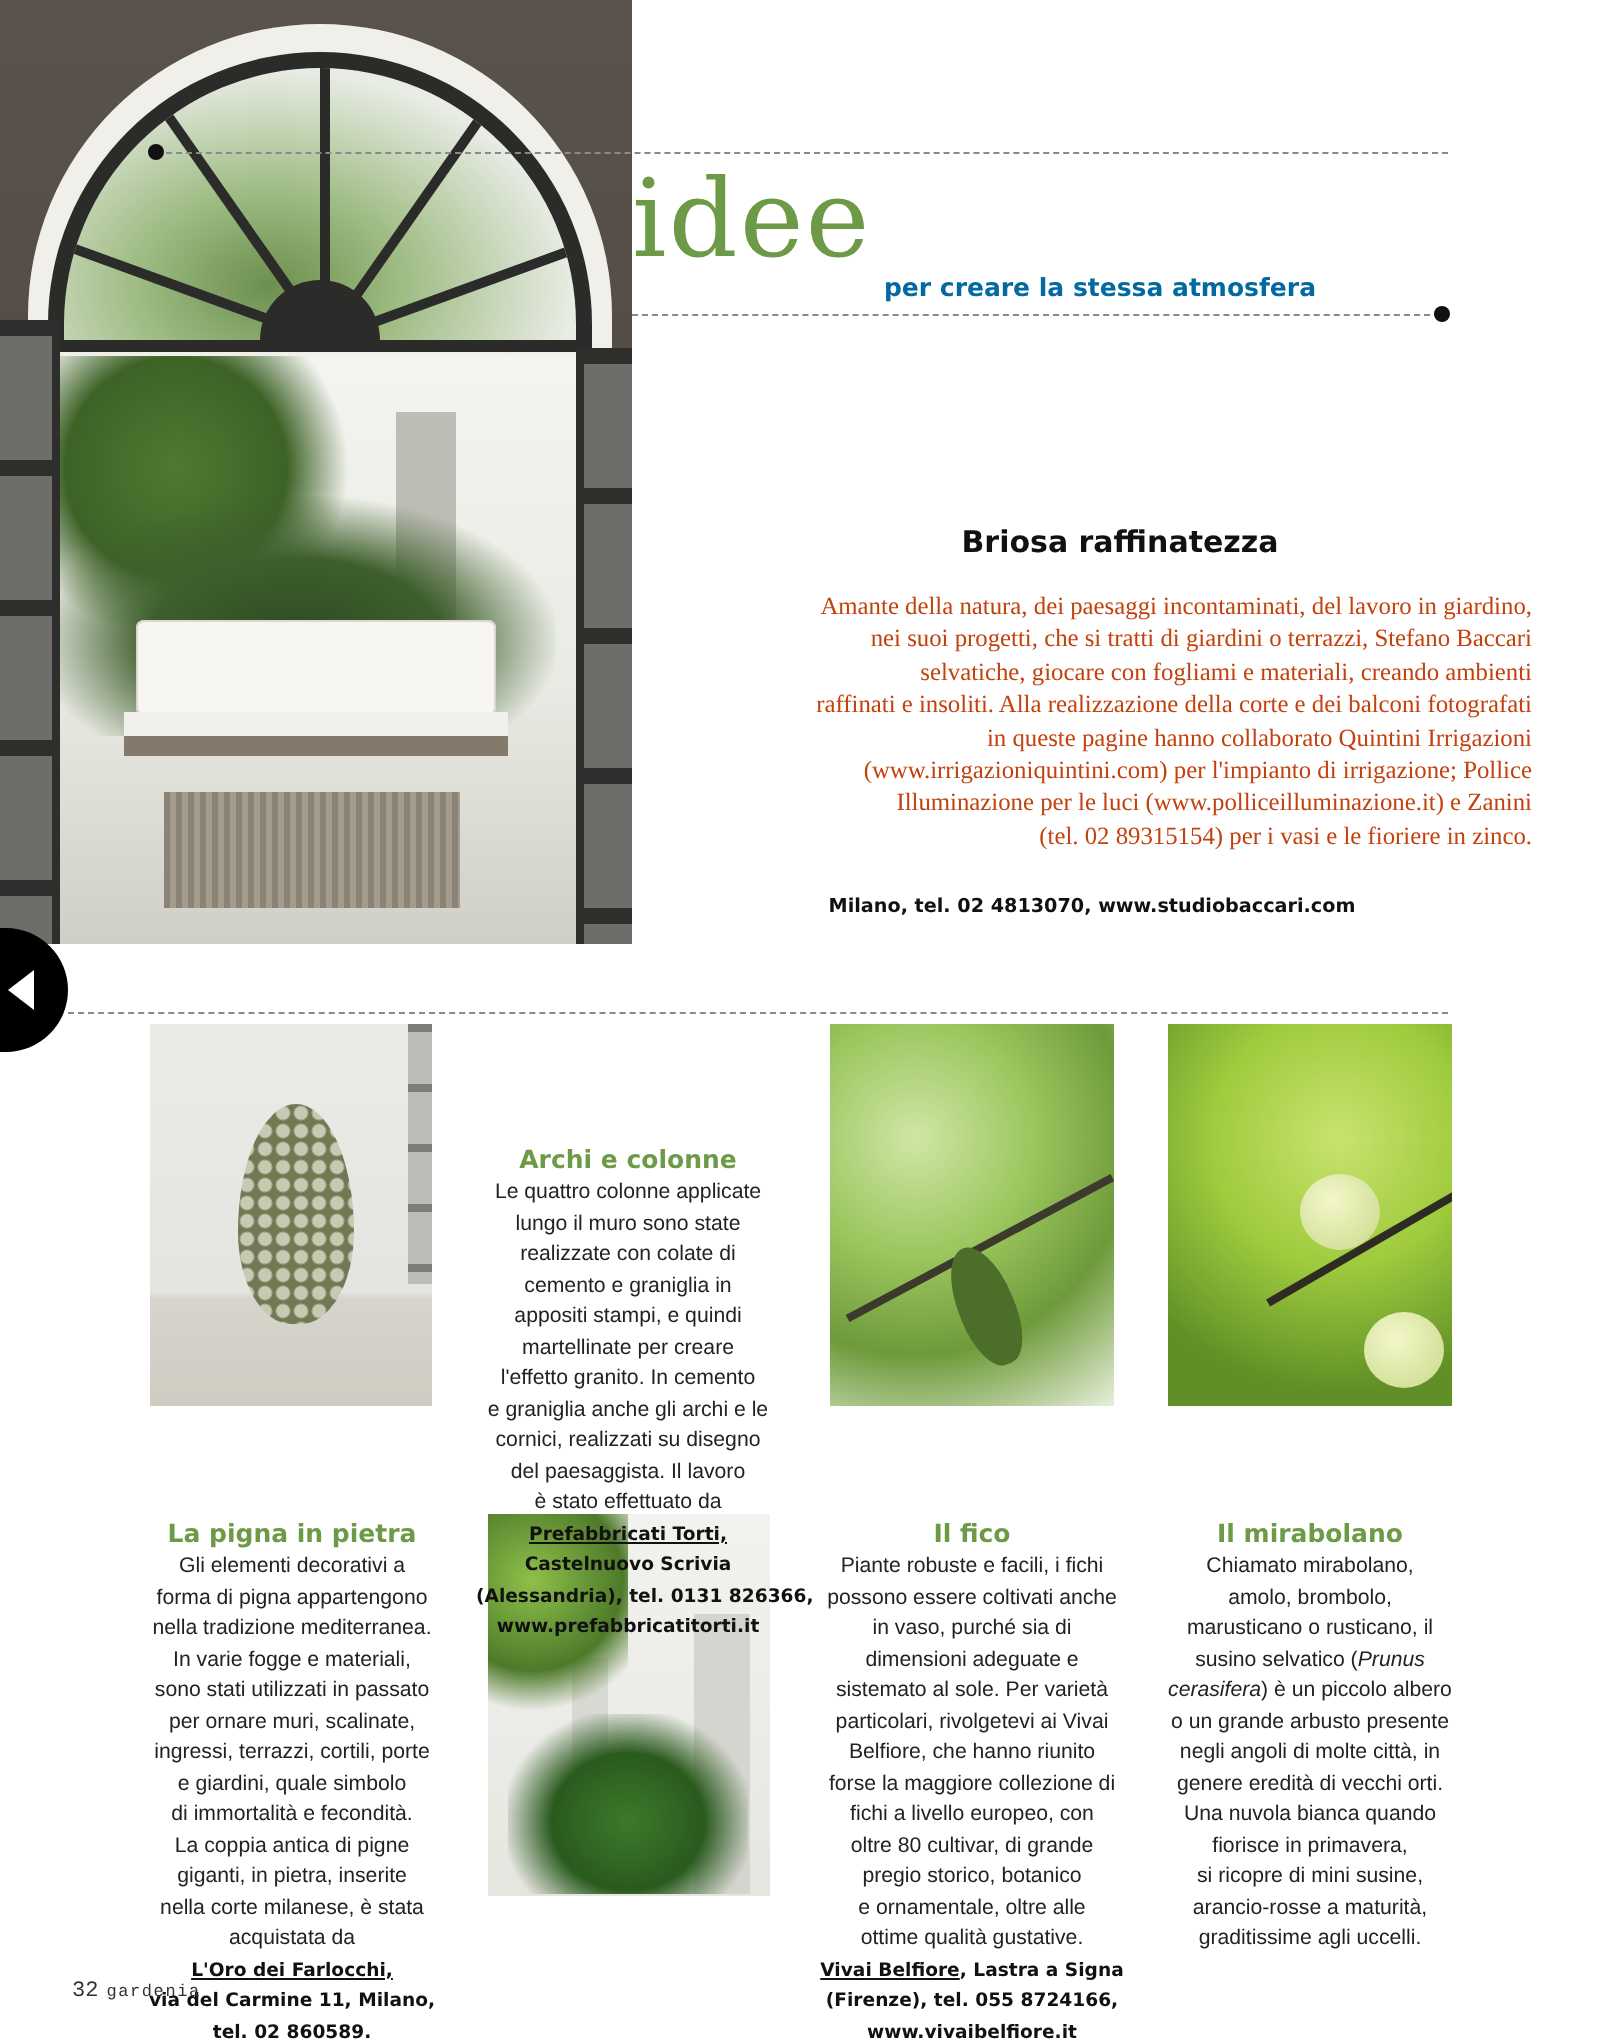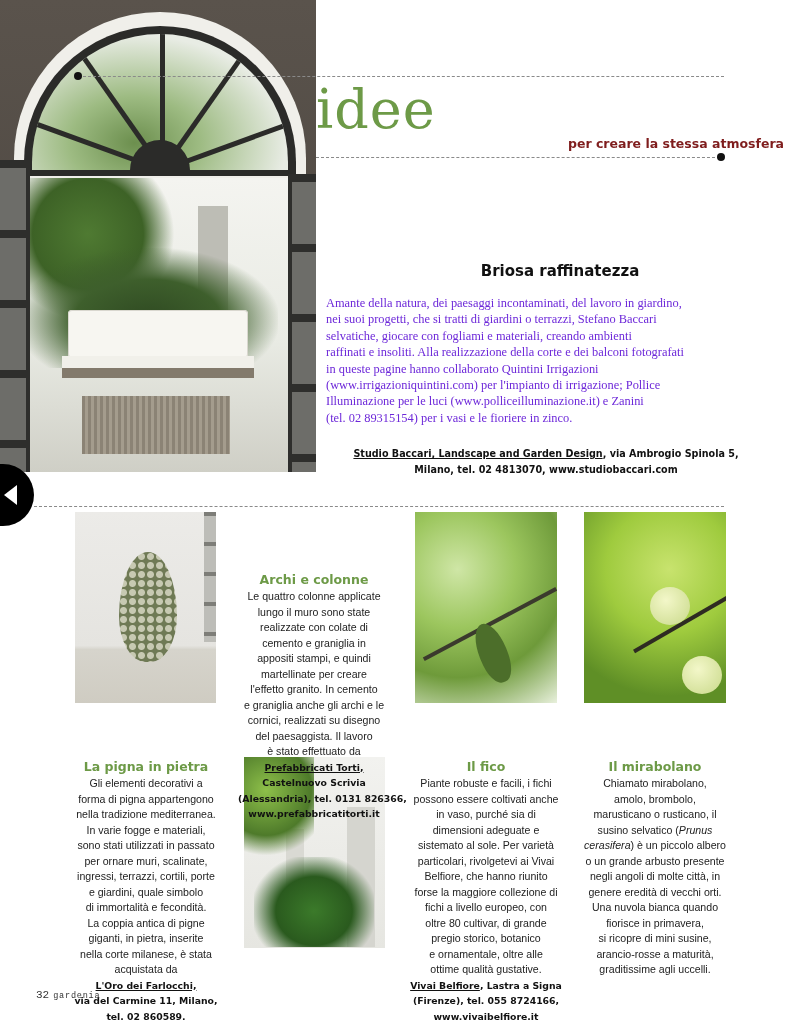--- a/index.html
+++ b/index.html
@@ -21,25 +21,25 @@
   .hero .sofa-back { position: absolute; left: 40px; top: 132px; width: 180px; height: 48px; background: #f7f6f1; border-radius: 4px; box-shadow: inset 0 0 0 1px #d9d7cf; }
   .hero .sofa-seat { position: absolute; left: 34px; top: 178px; width: 192px; height: 22px; background: #f1f0ea; border-bottom: 10px solid #837a6c; }
   .hero .table { position: absolute; left: 54px; top: 218px; width: 148px; height: 58px; background: repeating-linear-gradient(90deg,#8b8375 0 3px,#a49c8d 3px 6px); }
   .hero .door-l { position: absolute; left: 0; top: 160px; width: 30px; height: 312px; background: repeating-linear-gradient(180deg,#2e2e2c 0 8px,#6d6d69 8px 70px); border-right: 4px solid #2e2e2c; }
   .hero .door-r { position: absolute; right: 0; top: 174px; width: 28px; height: 298px; background: repeating-linear-gradient(180deg,#2e2e2c 0 8px,#6d6d69 8px 70px); border-left: 4px solid #2e2e2c; }
 
   
   .rule { position: absolute; height: 0; border-top: 1px dashed #8a8a8a; }
   .dot { position: absolute; width: 8px; height: 8px; border-radius: 50%; background: #111; }
   .idee { position: absolute; left: 316px; top: 80px; width: 468px; text-align: left; font-family: "DejaVu Serif", serif; font-size: 54px; line-height: 60px; color: #6d9a47; font-weight: normal; letter-spacing: 1px; }
-  .subtitle { position: absolute; left: 316px; top: 136px; width: 468px; text-align: right; font-family: "DejaVu Sans", sans-serif; font-size: 12.5px; font-weight: bold; color: #7f1d1d; }
+  .subtitle { position: absolute; left: 316px; top: 136px; width: 468px; text-align: center; font-family: "DejaVu Sans", sans-serif; font-size: 12.5px; font-weight: bold; color: #0369a1; }
 
   
   .intro-title { position: absolute; left: 340px; top: 262px; width: 440px; text-align: center; font-family: "DejaVu Sans", sans-serif; font-weight: bold; font-size: 15px; color: #111; }
-  .intro-body { position: absolute; left: 326px; top: 295px; width: 440px; text-align: left; font-family: "Liberation Serif", serif; font-size: 12.4px; line-height: 16.4px; color: #6d28d9; }
+  .intro-body { position: absolute; left: 326px; top: 295px; width: 440px; text-align: right; font-family: "Liberation Serif", serif; font-size: 12.4px; line-height: 16.4px; color: #c2410c; }
   .intro-body p { white-space: nowrap; }
   .intro-credit { position: absolute; left: 326px; top: 446px; width: 440px; text-align: center; font-family: "DejaVu Sans", sans-serif; font-weight: bold; font-size: 9.6px; line-height: 16px; color: #111; }
   .u { text-decoration: underline; }
 
   
   .back-btn { position: absolute; left: -18px; top: 464px; width: 52px; height: 62px; border-radius: 0 31px 31px 0; background: #000; cursor: pointer; }
   .back-btn .tri { position: absolute; left: 22px; top: 21px; width: 0; height: 0; border-top: 10px solid transparent; border-bottom: 10px solid transparent; border-right: 13px solid #fff; }
 
   
   .photo { position: absolute; overflow: hidden; }
@@ -115,21 +115,20 @@
   <p>Amante della natura, dei paesaggi incontaminati, del lavoro in giardino,</p>
   <p>nei suoi progetti, che si tratti di giardini o terrazzi, Stefano Baccari</p>
   <p>selvatiche, giocare con fogliami e materiali, creando ambienti</p>
   <p>raffinati e insoliti. Alla realizzazione della corte e dei balconi fotografati</p>
   <p>in queste pagine hanno collaborato Quintini Irrigazioni</p>
   <p>(www.irrigazioniquintini.com) per l'impianto di irrigazione; Pollice</p>
   <p>Illuminazione per le luci (www.polliceilluminazione.it) e Zanini</p>
   <p>(tel. 02 89315154) per i vasi e le fioriere in zinco.</p>
 </div>
 <div class="intro-credit">
-  <div><span class="u">Studio Baccari, Landscape and Garden Design</span><span>, via Ambrogio Spinola 5,</span></div>
   <div>Milano, tel. 02 4813070, www.studiobaccari.com</div>
 </div>
 
 <div class="back-btn">
   <span class="tri"></span>
 </div>
 
 <div class="rule" style="left:34px; top:506px; width:690px;"></div>
 
 <div class="photo pigna">

